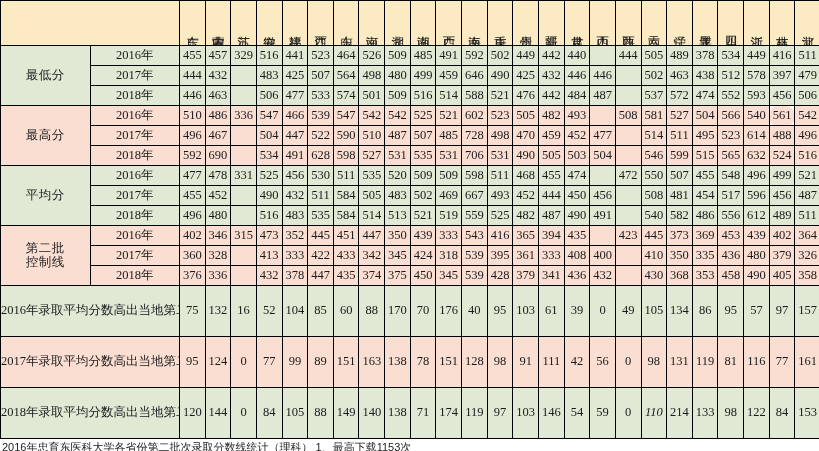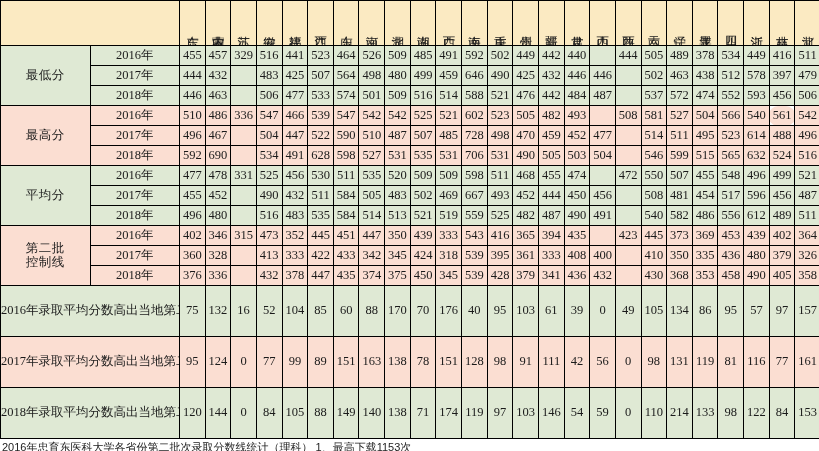--- a/index.html
+++ b/index.html
@@ -527,21 +527,21 @@
         <td style="width: 24.6538px;">138</td>
         <td style="width: 24.6538px;">71</td>
         <td style="width: 24.6538px;">174</td>
         <td style="width: 24.6538px;">119</td>
         <td style="width: 24.6538px;">97</td>
         <td style="width: 24.6538px;">103</td>
         <td style="width: 24.6538px;">146</td>
         <td style="width: 24.6538px;">54</td>
         <td style="width: 24.6538px;">59</td>
         <td style="width: 24.6538px;">0</td>
-        <td style="width: 24.6538px;">110</td>
+        <td style="width: 24.6538px; font-style: italic;">110</td>
         <td style="width: 24.6538px;">214</td>
         <td style="width: 24.6538px;">133</td>
         <td style="width: 24.6538px;">98</td>
         <td style="width: 24.6538px;">122</td>
         <td style="width: 24.6538px;">84</td>
         <td style="width: 24.6538px;">153</td>
       </tr>
     </tbody>
 </table>
 

